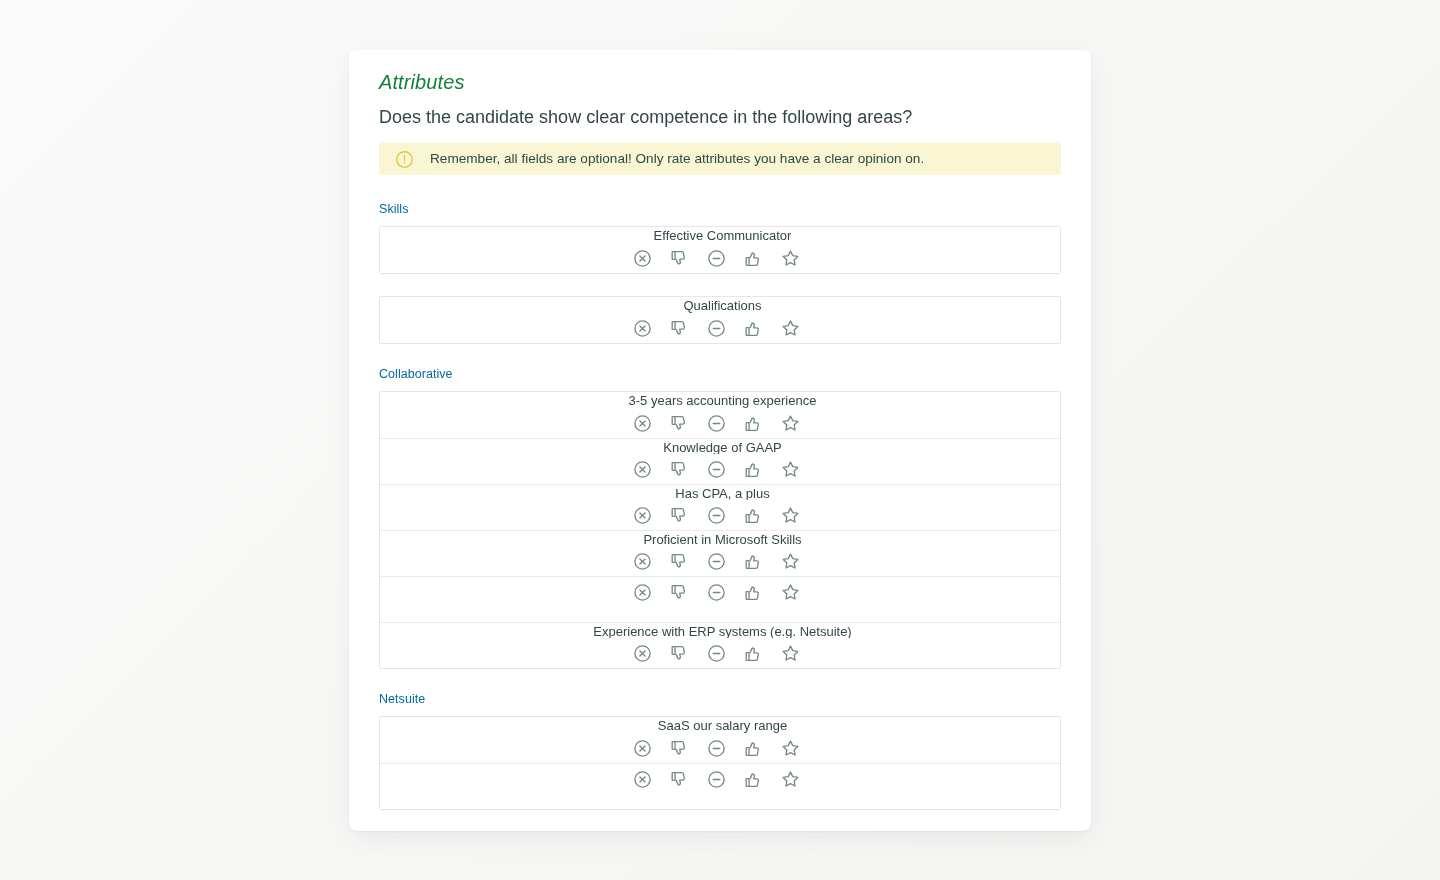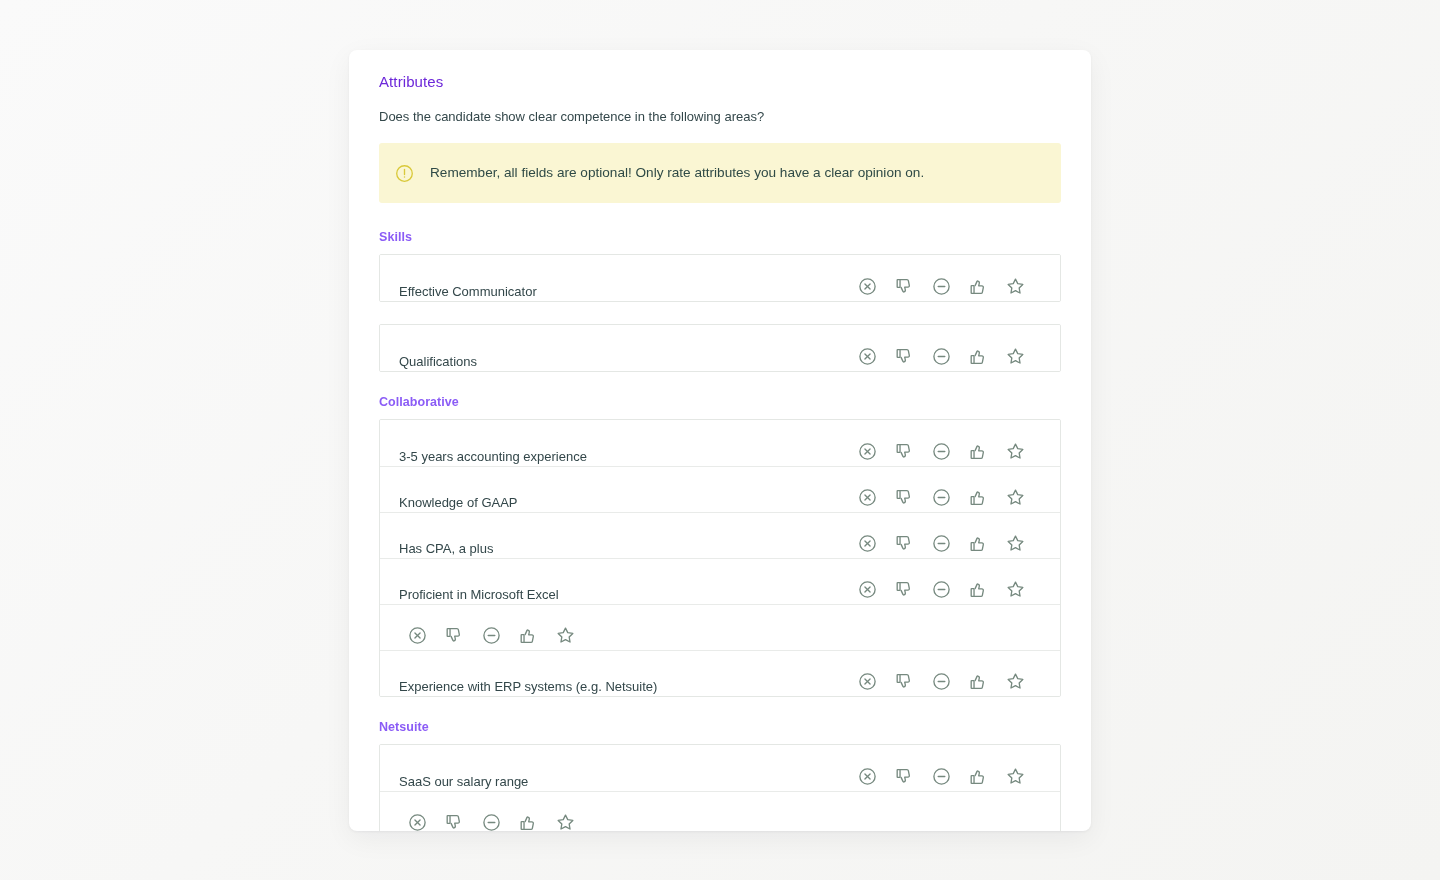--- a/index.html
+++ b/index.html
@@ -32,41 +32,42 @@
     height: 781px;
     background: #ffffff;
     border-radius: 8px;
     box-shadow: 0 1px 3px rgba(16,24,32,0.055),
                 0 8px 28px rgba(16,24,32,0.055);
     padding: 0 30px;
     overflow: hidden;
   }
 
   .card-title {
-    font-size: 15px;
+    font-size: 20px;
     font-weight: 400;
-    color: #6d28d9;
+    color: #15803d;
     letter-spacing: 0.1px;
     padding-top: 18px;
     line-height: 28px;
+    font-style: italic;
   }
 
   .card-subtitle {
-    font-size: 13px;
+    font-size: 18px;
     color: #33474a;
     line-height: 18px;
     margin-top: 12px;
   }
 
   
   .alert {
     margin-top: 17px;
     background: #faf6d3;
     border-radius: 3px;
-    height: 60px;
+    height: 32px;
     display: flex;
     align-items: center;
     padding: 0 16px;
   }
 
   .alert-icon {
     width: 19px;
     height: 19px;
     flex: 0 0 19px;
     display: block;
@@ -78,41 +79,42 @@
     color: #2f4a46;
     line-height: 20px;
   }
 
   
   .section { margin-top: 22px; }
   .section:first-of-type { margin-top: 26px; }
 
   .section-label {
     font-size: 12.5px;
-    font-weight: bold;
-    color: #8b5cf6;
+    font-weight: normal;
+    color: #0369a1;
     line-height: 16px;
     margin-bottom: 9px;
     letter-spacing: 0.05px;
   }
 
   .rows {
     border: 1px solid #e4e7e4;
     border-radius: 2px;
     background: #ffffff;
     overflow: hidden;
   }
 
   .row {
     height: 46px;
     display: flex;
-    align-items: flex-end;
+    align-items: center;
     padding: 0 14px 0 19px;
     border-top: 1px solid #e9ebe9;
     background: #fff;
+    flex-direction: column;
   }
   .row:first-child { border-top: none; }
 
   .row-label {
     font-size: 13px;
     color: #33474a;
     flex: 1 1 auto;
     line-height: 18px;
     white-space: nowrap;
     overflow: hidden;
@@ -351,21 +353,21 @@
                   </svg>
                 </button>
                 <button class="rating-btn" title="Strong Yes">
                   <svg viewBox="0 0 20 20">
                     <path d="M10 2.2l2.38 4.82 5.32 0.78-3.85 3.75 0.91 5.3L10 14.35 5.24 16.85l0.91-5.3L2.3 7.8l5.32-0.78z"></path>
                   </svg>
                 </button>
               </div>
             </div>
             <div class="row">
-              <div class="row-label">Proficient in Microsoft Excel</div>
+              <div class="row-label">Proficient in Microsoft Skills</div>
               <div class="rating-group">
                 <button class="rating-btn" title="Strong No">
                   <svg viewBox="0 0 20 20">
                     <circle cx="10" cy="10" r="8"></circle>
                     <line x1="7.3" y1="7.3" x2="12.7" y2="12.7"></line>
                     <line x1="12.7" y1="7.3" x2="7.3" y2="12.7"></line>
                   </svg>
                 </button>
                 <button class="rating-btn" title="No">
                   <svg viewBox="0 0 20 20">

